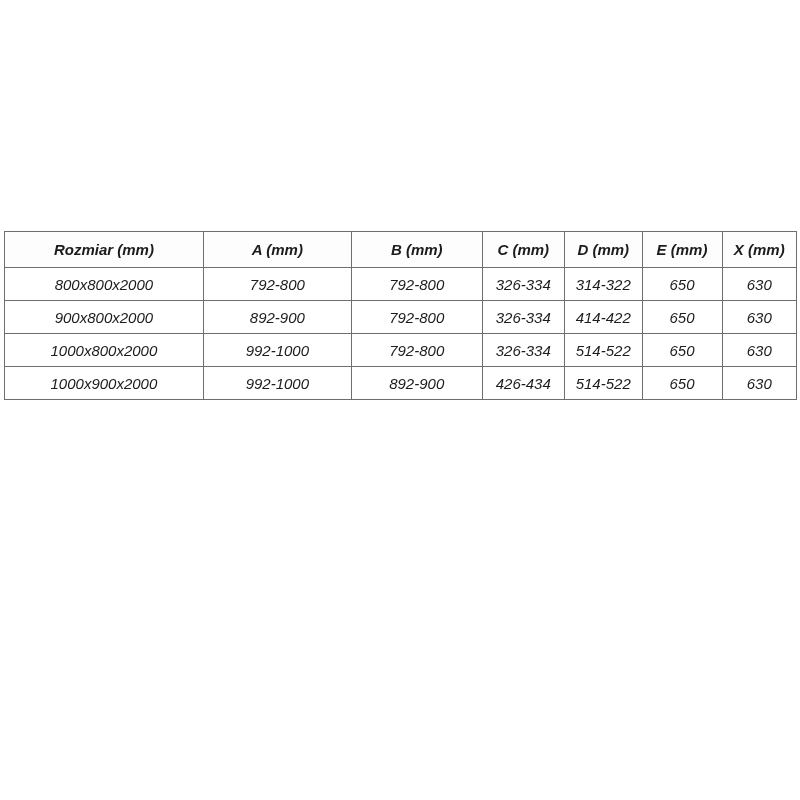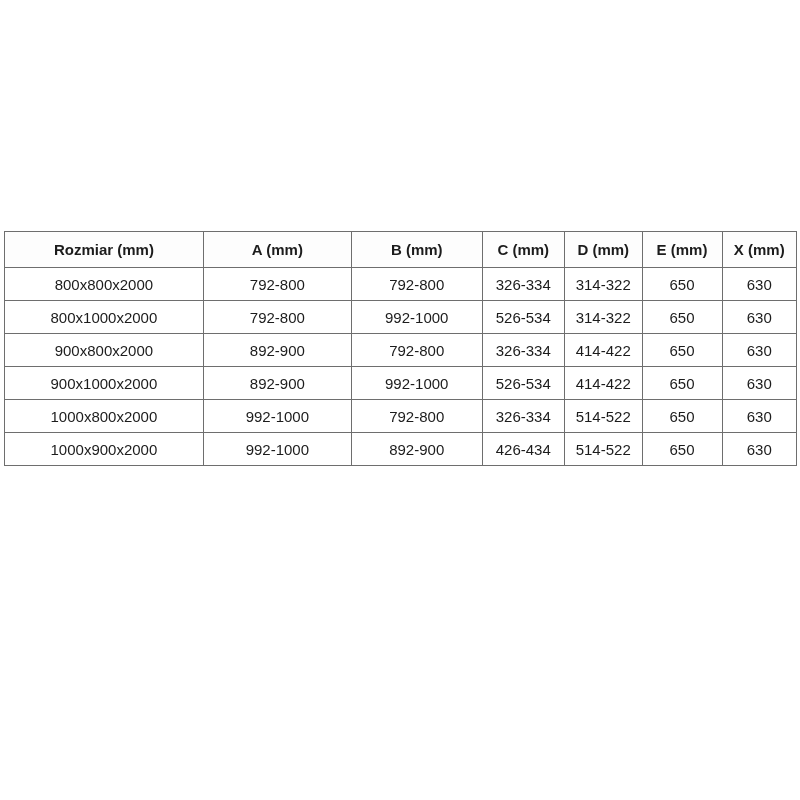--- a/index.html
+++ b/index.html
@@ -18,20 +18,21 @@
     overflow: hidden;
   }
   table.spec-table {
     position: absolute;
     left: 4px;
     top: 231px;
     width: 793px;
     border-collapse: collapse;
     table-layout: fixed;
     background: #ffffff;
+    font-style: italic;
   }
   table.spec-table th,
   table.spec-table td {
     border: 1px solid #6e6e6e;
     text-align: center;
     vertical-align: middle;
     color: #1c1c1c;
     font-size: 15px;
     padding: 0 2px;
     white-space: nowrap;
@@ -76,42 +77,24 @@
         <tr>
           <td>800x800x2000</td>
           <td>792-800</td>
           <td>792-800</td>
           <td>326-334</td>
           <td>314-322</td>
           <td>650</td>
           <td>630</td>
         </tr>
         <tr>
-          <td>800x1000x2000</td>
-          <td>792-800</td>
-          <td>992-1000</td>
-          <td>526-534</td>
-          <td>314-322</td>
-          <td>650</td>
-          <td>630</td>
-        </tr>
-        <tr>
           <td>900x800x2000</td>
           <td>892-900</td>
           <td>792-800</td>
           <td>326-334</td>
-          <td>414-422</td>
-          <td>650</td>
-          <td>630</td>
-        </tr>
-        <tr>
-          <td>900x1000x2000</td>
-          <td>892-900</td>
-          <td>992-1000</td>
-          <td>526-534</td>
           <td>414-422</td>
           <td>650</td>
           <td>630</td>
         </tr>
         <tr>
           <td>1000x800x2000</td>
           <td>992-1000</td>
           <td>792-800</td>
           <td>326-334</td>
           <td>514-522</td>

